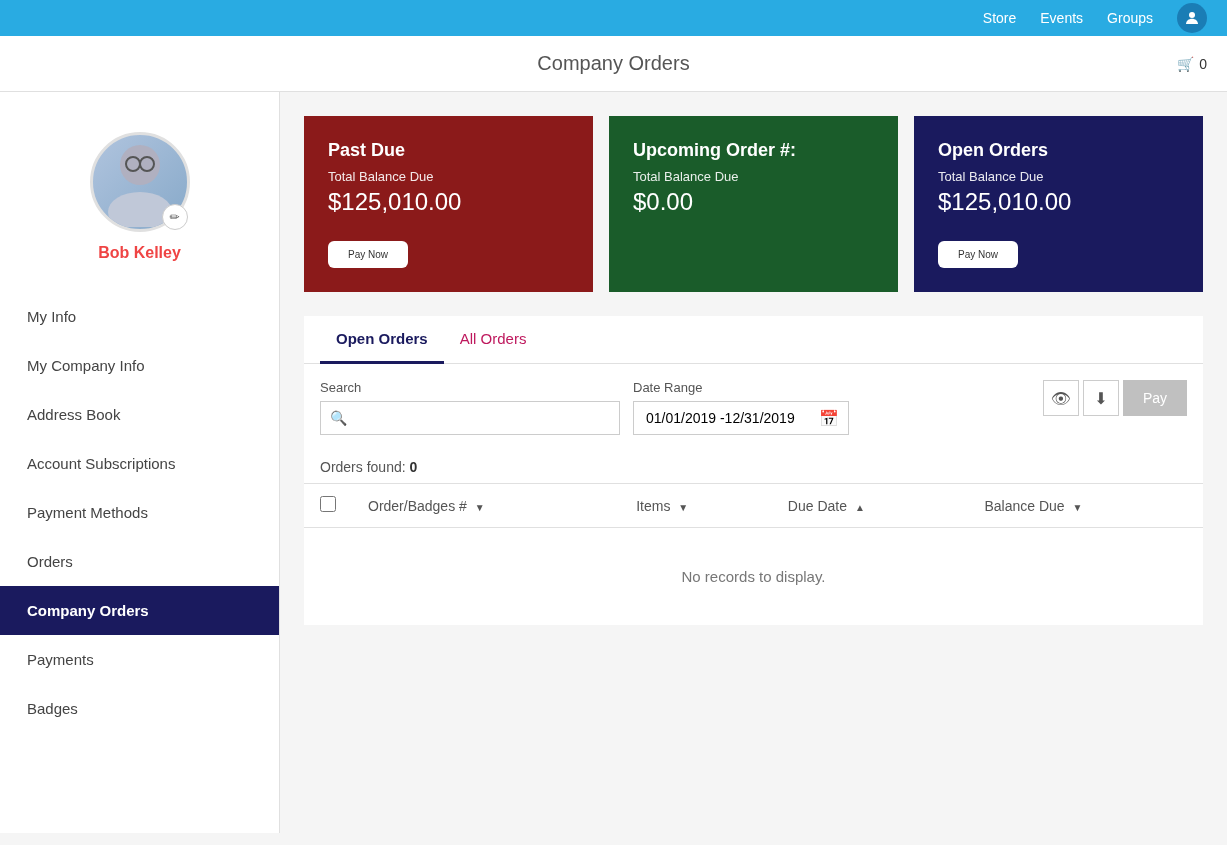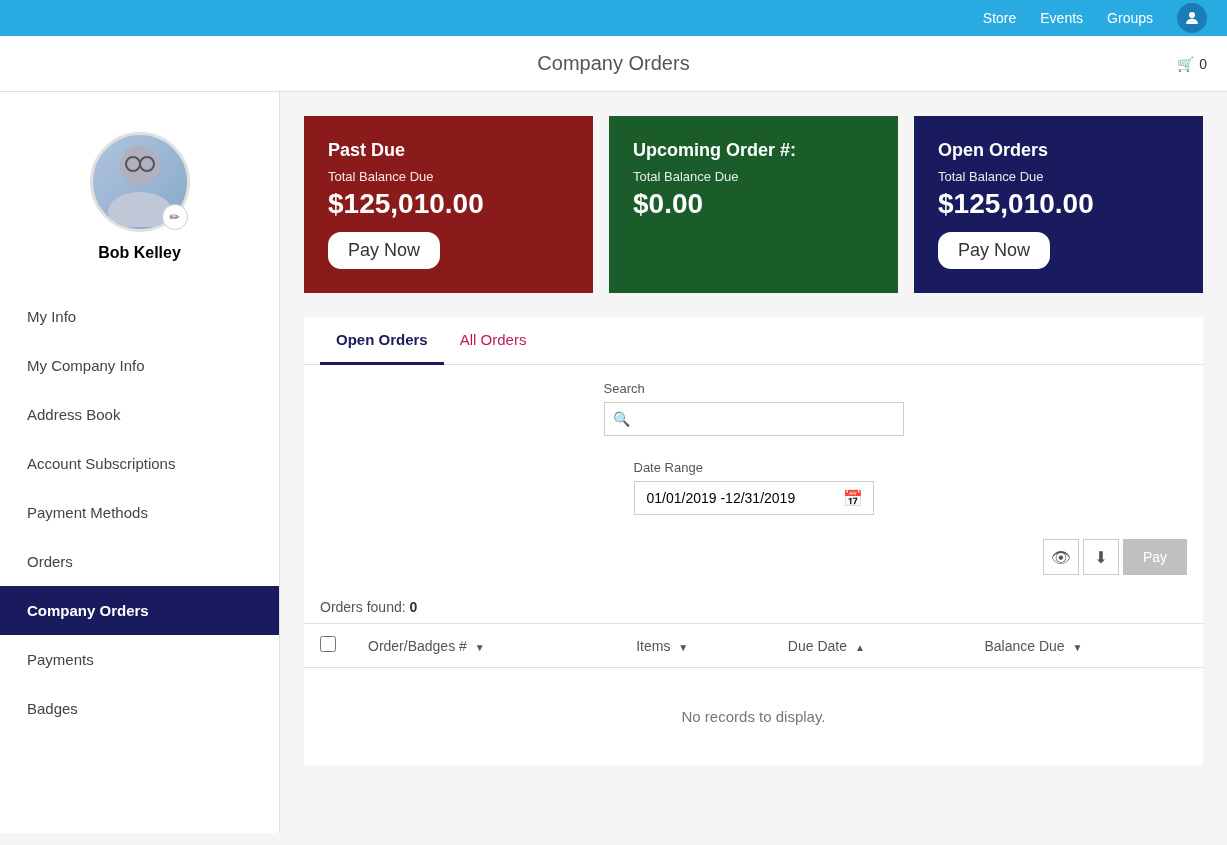--- a/index.html
+++ b/index.html
@@ -107,21 +107,21 @@
       display: flex;
       align-items: center;
       justify-content: center;
       font-size: 12px;
       cursor: pointer;
       color: #555;
     }
     .user-name {
       font-size: 16px;
       font-weight: bold;
-      color: #000000;
+      color: #ef4444;
     }
     .nav-item {
       padding: 16px 24px;
       font-size: 15px;
       color: #444;
       cursor: pointer;
       border-left: 3px solid transparent;
     }
     .nav-item.active {
       background: #1a1a5e;
@@ -155,32 +155,32 @@
       font-size: 18px;
       font-weight: bold;
       margin-bottom: 8px;
     }
     .card-subtitle {
       font-size: 13px;
       margin-bottom: 4px;
       opacity: 0.9;
     }
     .card-amount {
-      font-size: 28px;
-      font-weight: bold;
-      margin-bottom: 12px;
+      font-size: 24px;
+      font-weight: normal;
+      margin-bottom: 25px;
     }
     .card-pay-btn {
       background: white;
       color: #333;
       border: none;
       padding: 8px 20px;
-      font-size: 18px;
-      cursor: pointer;
-      border-radius: 13px;
+      font-size: 10px;
+      cursor: pointer;
+      border-radius: 6px;
     }
 
     
     .orders-section {
       background: white;
       padding: 0;
     }
     .orders-tabs {
       display: flex;
       border-bottom: 1px solid #e0e0e0;
@@ -196,24 +196,23 @@
     }
     .tab.active {
       color: #1a1a5e;
       border-bottom: 3px solid #1a1a5e;
       font-weight: bold;
     }
 
     
     .filters-row {
       display: flex;
-      gap: 24px;
+      gap: 13px;
       padding: 16px;
-      align-items: center;
-      flex-direction: column;
+      align-items: flex-start;
     }
     .filter-group {
       display: flex;
       flex-direction: column;
       gap: 6px;
     }
     .filter-label {
       font-size: 13px;
       color: #555;
     }
@@ -236,21 +235,21 @@
       font-size: 14px;
       outline: none;
     }
     .date-range-container {
       position: relative;
     }
     .date-range-input {
       padding: 8px 36px 8px 12px;
       border: 1px solid #ccc;
       font-size: 14px;
-      width: 240px;
+      width: 216px;
       outline: none;
     }
     .calendar-icon {
       position: absolute;
       right: 10px;
       top: 50%;
       transform: translateY(-50%);
       color: #666;
       cursor: pointer;
       font-size: 16px;

